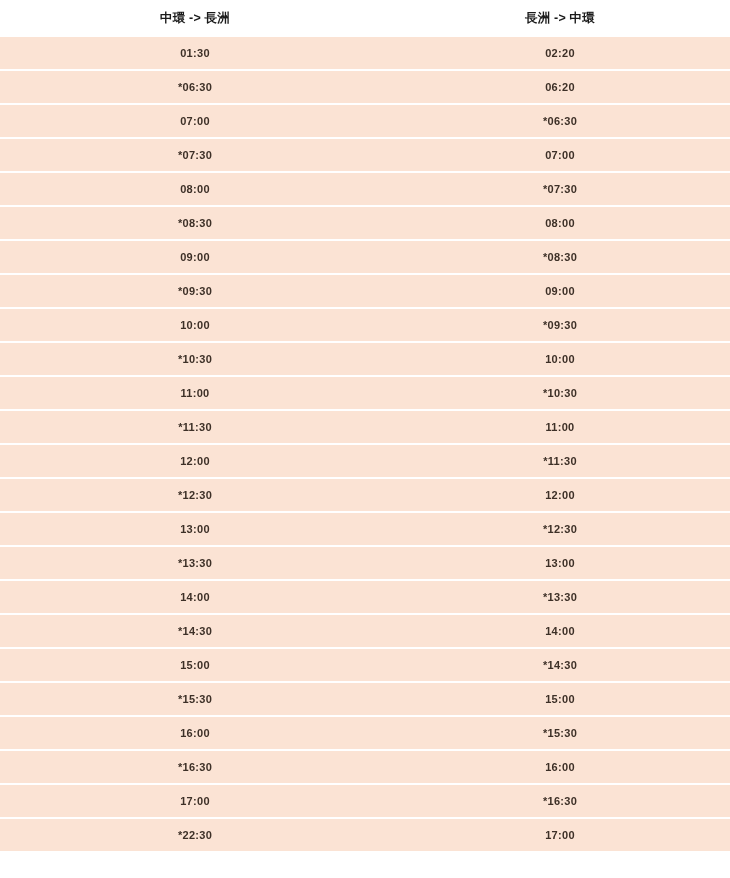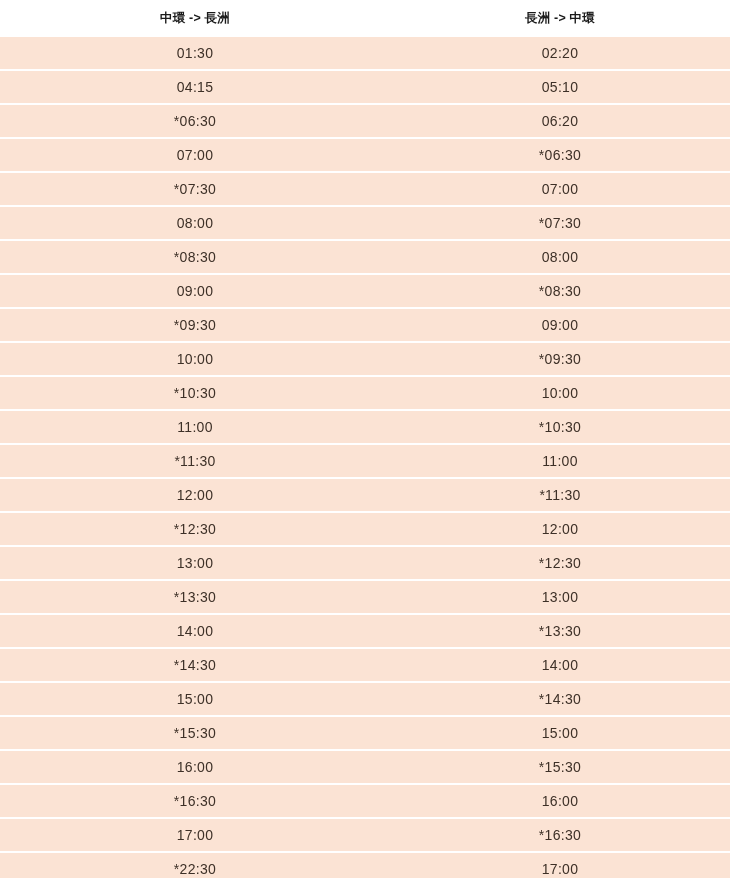--- a/index.html
+++ b/index.html
@@ -38,22 +38,22 @@
     background: #fbe3d4;
   }
 
   .timetable tbody td {
     height: 32px;
     padding: 0;
     border-bottom: 2px solid #ffffff;
     text-align: center;
     vertical-align: middle;
     color: #3d3027;
-    font-size: 14px;
-    font-weight: normal;
+    font-size: 11px;
+    font-weight: bold;
     letter-spacing: 0.3px;
   }
 
   .timetable col.col-depart { width: 390px; }
   .timetable col.col-return { width: 340px; }
 </style>
 </head>
 <body>
 
 <table class="timetable">
@@ -64,24 +64,20 @@
   <thead>
     <tr>
       <th>中環 -&gt; 長洲</th>
       <th>長洲 -&gt; 中環</th>
     </tr>
   </thead>
   <tbody id="timetable-body">
       <tr>
         <td>01:30</td>
         <td>02:20</td>
-      </tr>
-      <tr>
-        <td>04:15</td>
-        <td>05:10</td>
       </tr>
       <tr>
         <td>*06:30</td>
         <td>06:20</td>
       </tr>
       <tr>
         <td>07:00</td>
         <td>*06:30</td>
       </tr>
       <tr>

